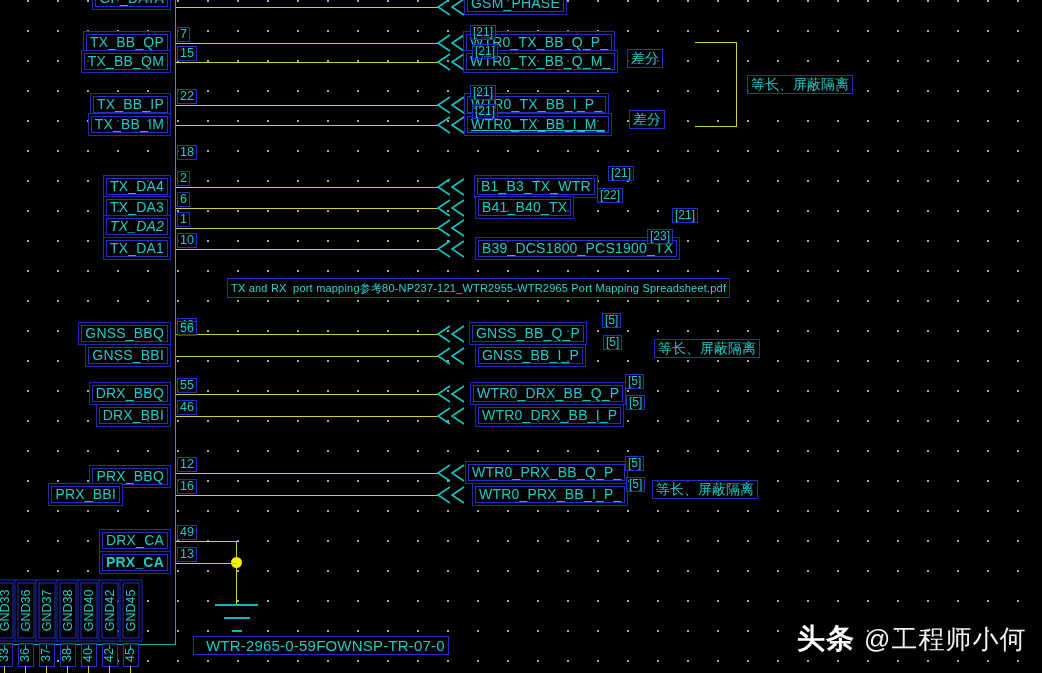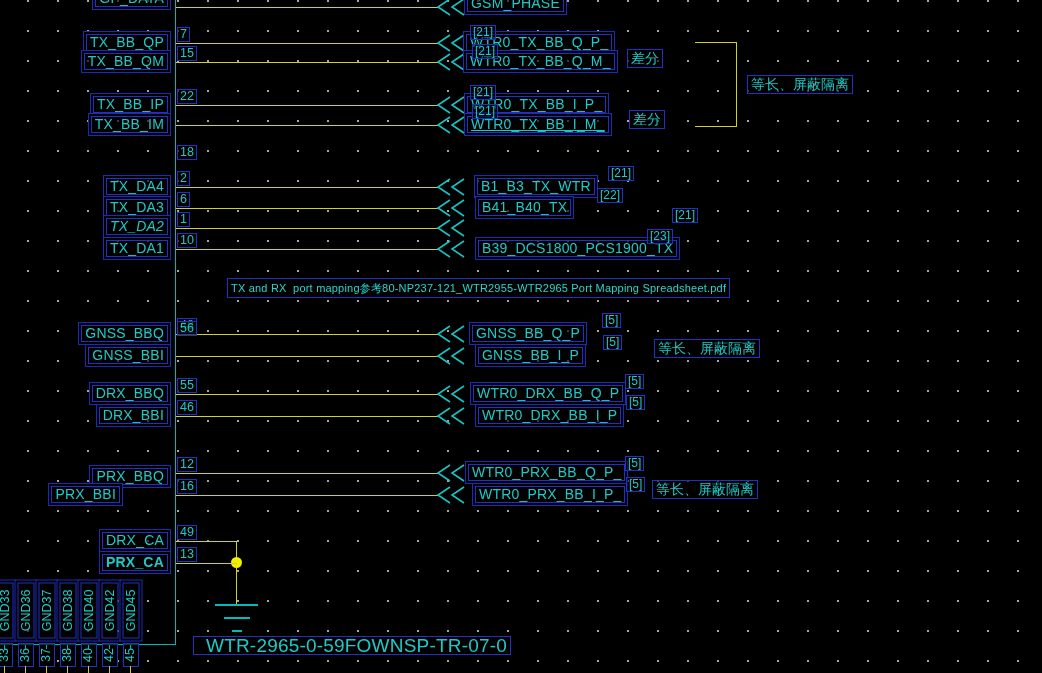--- a/index.html
+++ b/index.html
@@ -26,21 +26,21 @@
     position:absolute;color:#1fc9c9;border:1px solid #2330c6;background:rgba(0,0,0,0.6);
     font-size:14px;line-height:17px;padding:0 3px;white-space:pre;
   }
   .wire{position:absolute;height:1px;background:#cfcf2e;}
   .vwire{position:absolute;width:1px;background:#cfcf2e;}
   .edge{position:absolute;background:#00b6b6;}
   .gbar{position:absolute;height:2px;background:#00bcbc;}
   .dot{position:absolute;width:11px;height:11px;border-radius:50%;background:#f0f000;}
   .vert{transform:rotate(-90deg);text-align:center;letter-spacing:0;}
   .note{font-size:11px;line-height:18px;color:#2bd4d4;letter-spacing:0.2px;}
-  .partref{font-size:19px;line-height:17px;color:#1fc9c9;padding-left:12px;}
+  .partref{font-size:15px;line-height:17px;color:#1fc9c9;padding-left:12px;}
   .wm{position:absolute;left:797px;top:620px;display:flex;align-items:baseline;gap:9px;
       color:#fff;font-family:"Liberation Sans",sans-serif;}
   .wm-brand{font-size:28px;font-weight:900;letter-spacing:1px;}
   .wm-handle{font-size:26px;font-weight:500;color:#f2f2f2;letter-spacing:1px;}
   svg.arr{position:absolute;overflow:visible;}
 </style>
 </head>
 <body>
 
 <div class="canvas" id="cv">
@@ -71,20 +71,24 @@
 
   <div class="vwire" style="left:236px;top:541px;height:23px;"></div>
   <div class="vwire" style="left:236px;top:563px;height:41px;"></div>
   <div class="dot" style="left:231px;top:557px;"></div>
   <div class="gbar" style="left:215px;top:604px;width:43px;"></div>
   <div class="gbar" style="left:224px;top:617px;width:26px;"></div>
   <div class="gbar" style="left:232px;top:630px;width:10px;"></div>
 
   <div class="lbl partref" style="left:193px;top:636px;">WTR-2965-0-59FOWNSP-TR-07-0</div>
 
+  <div class="wm">
+    <span class="wm-brand">头条</span>
+    <span class="wm-handle">@工程师小何</span>
+  </div>
 
 <div class="lbl outer" style="right: 874px; top: 34px;">TX_BB_QP</div>
     <div class="pinnum" style="left: 177px; top: 27px;">7</div>
     <div class="wire" style="left: 176px; top: 43px; width: 262px;"></div>
     <svg class="arr" width="28" height="18" viewBox="0 0 28 18" style="left: 437px; top: 34px;">
       <polyline points="13,1 1,9 13,17" fill="none" stroke="#17c4c4" stroke-width="1.6"></polyline>
       <polyline points="27,1 15,9 27,17" fill="none" stroke="#17c4c4" stroke-width="1.6"></polyline>
     </svg>
     <div class="lbl outer" style="left: 466px; top: 34px;">WTR0_TX_BB_Q_P_</div>
     <div class="tag" style="left: 470px; top: 25px;">[21]</div>

